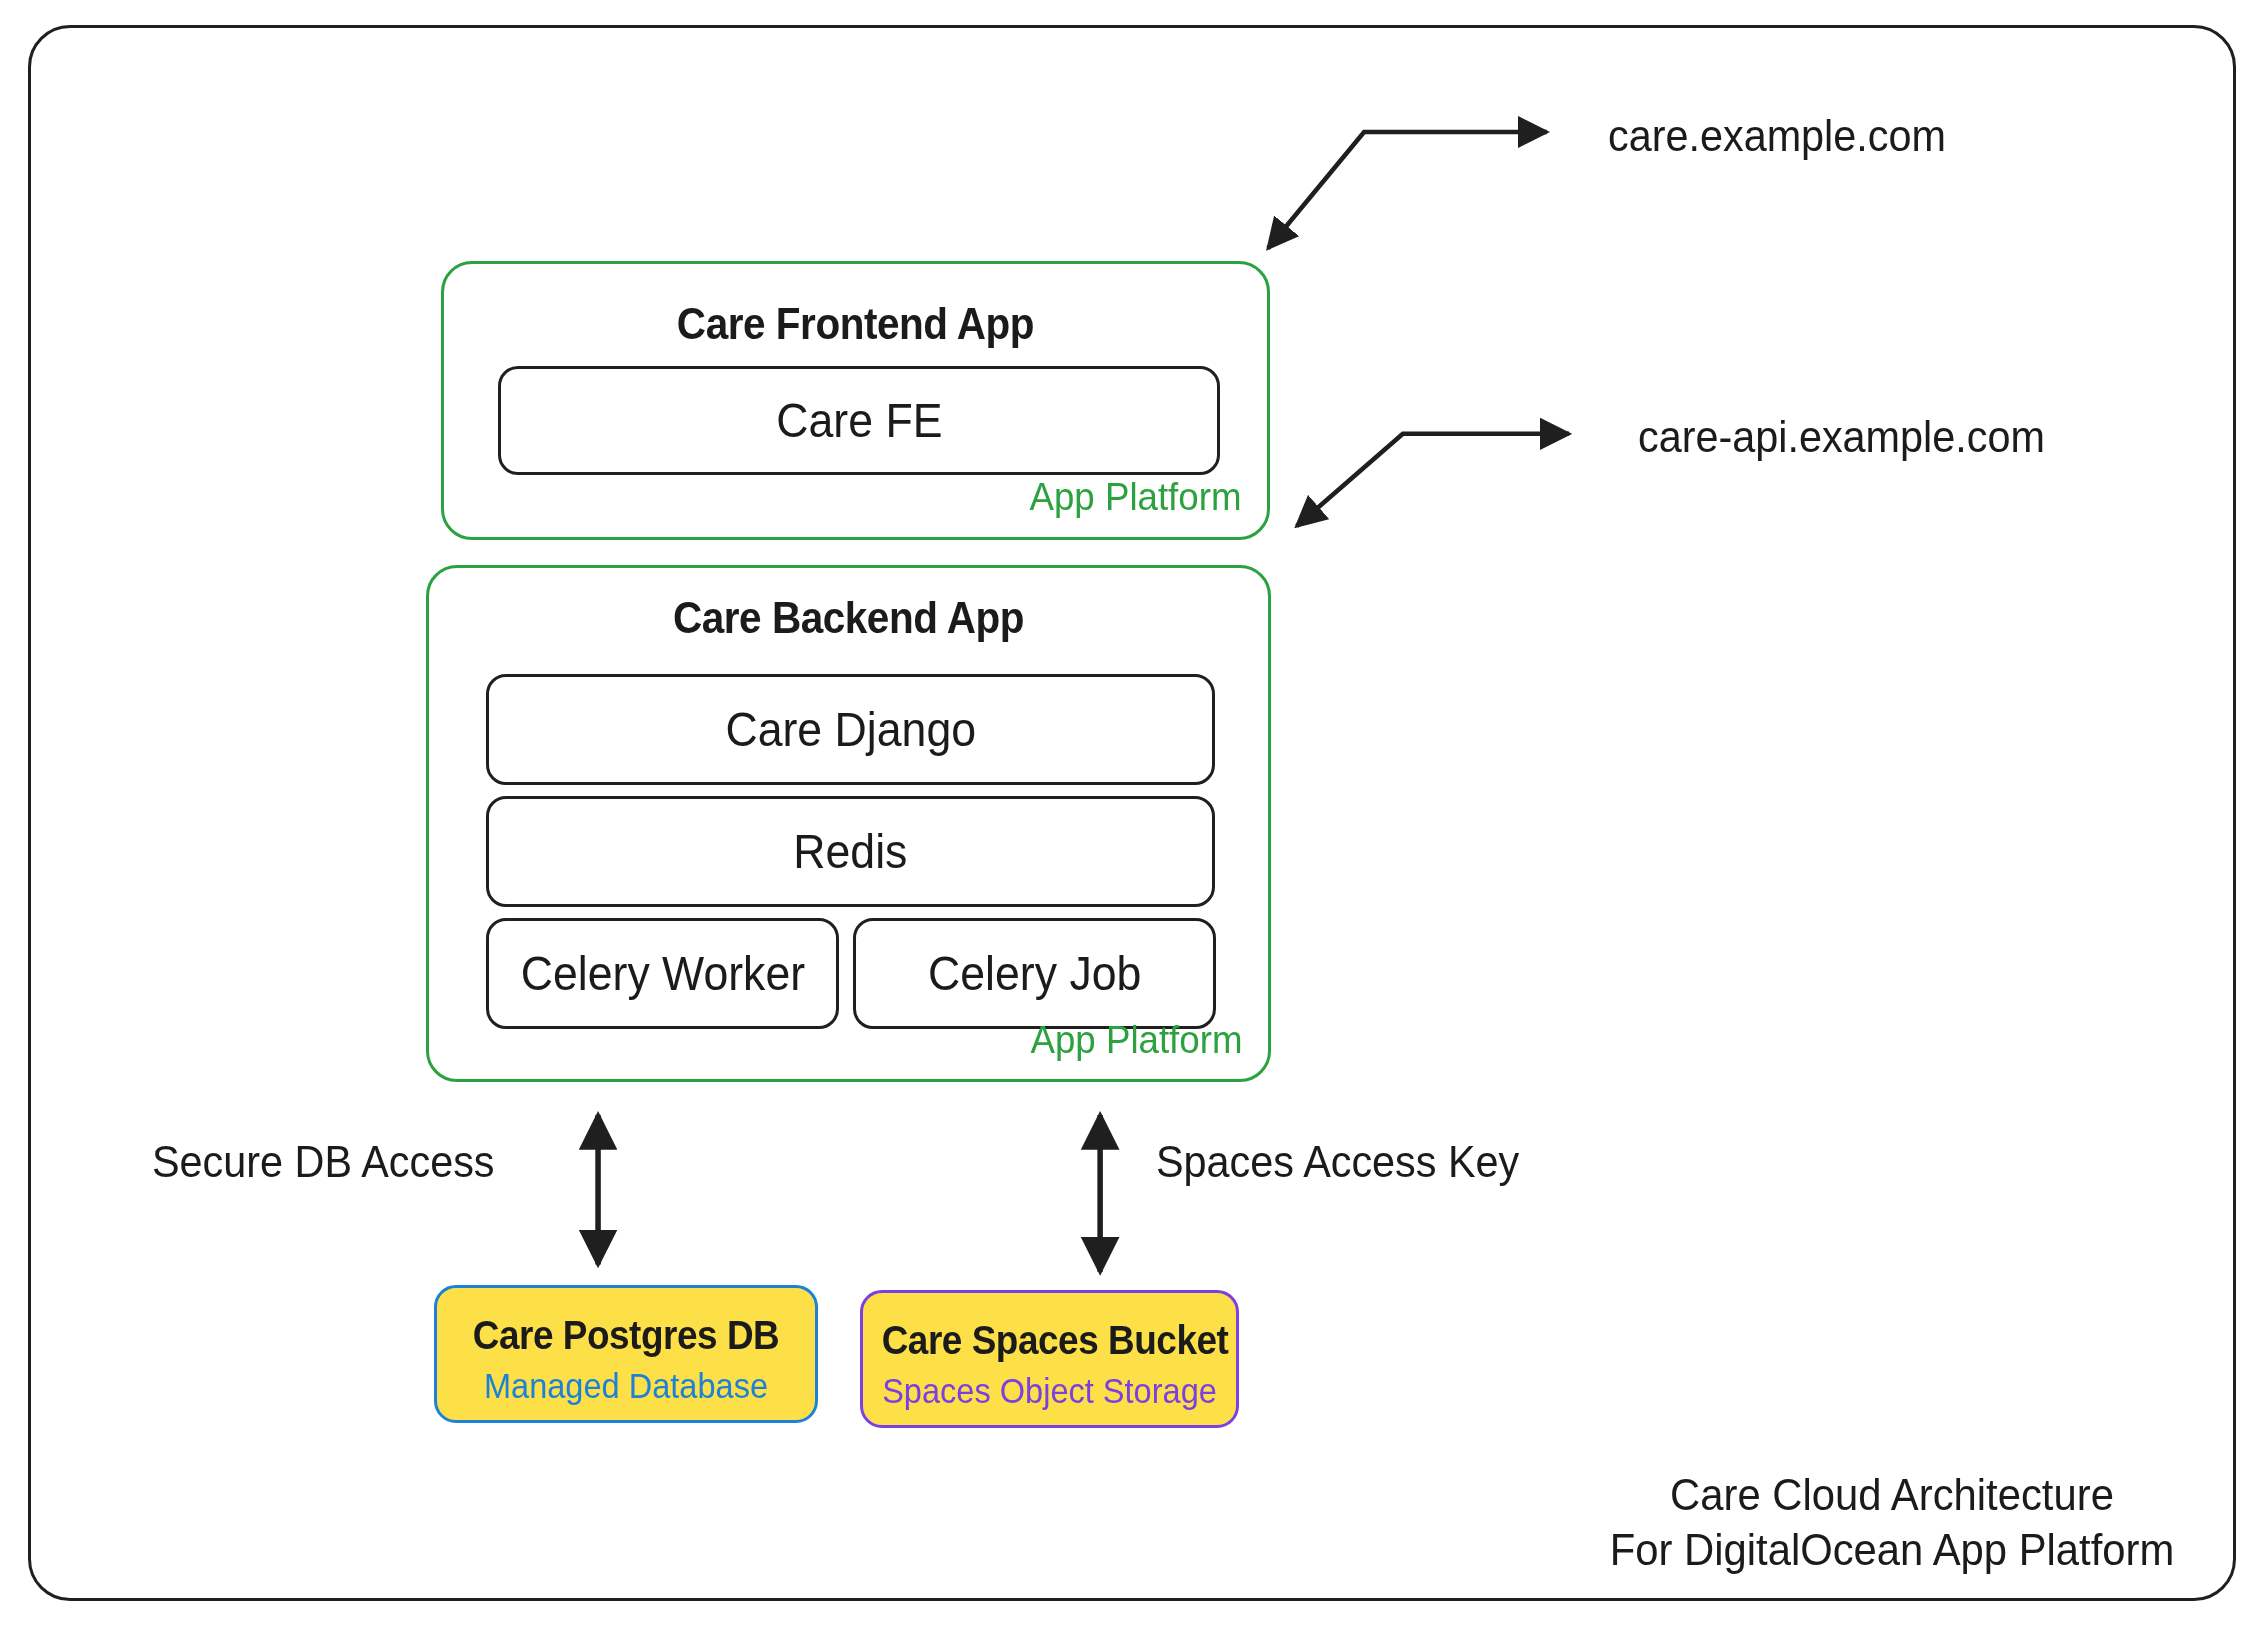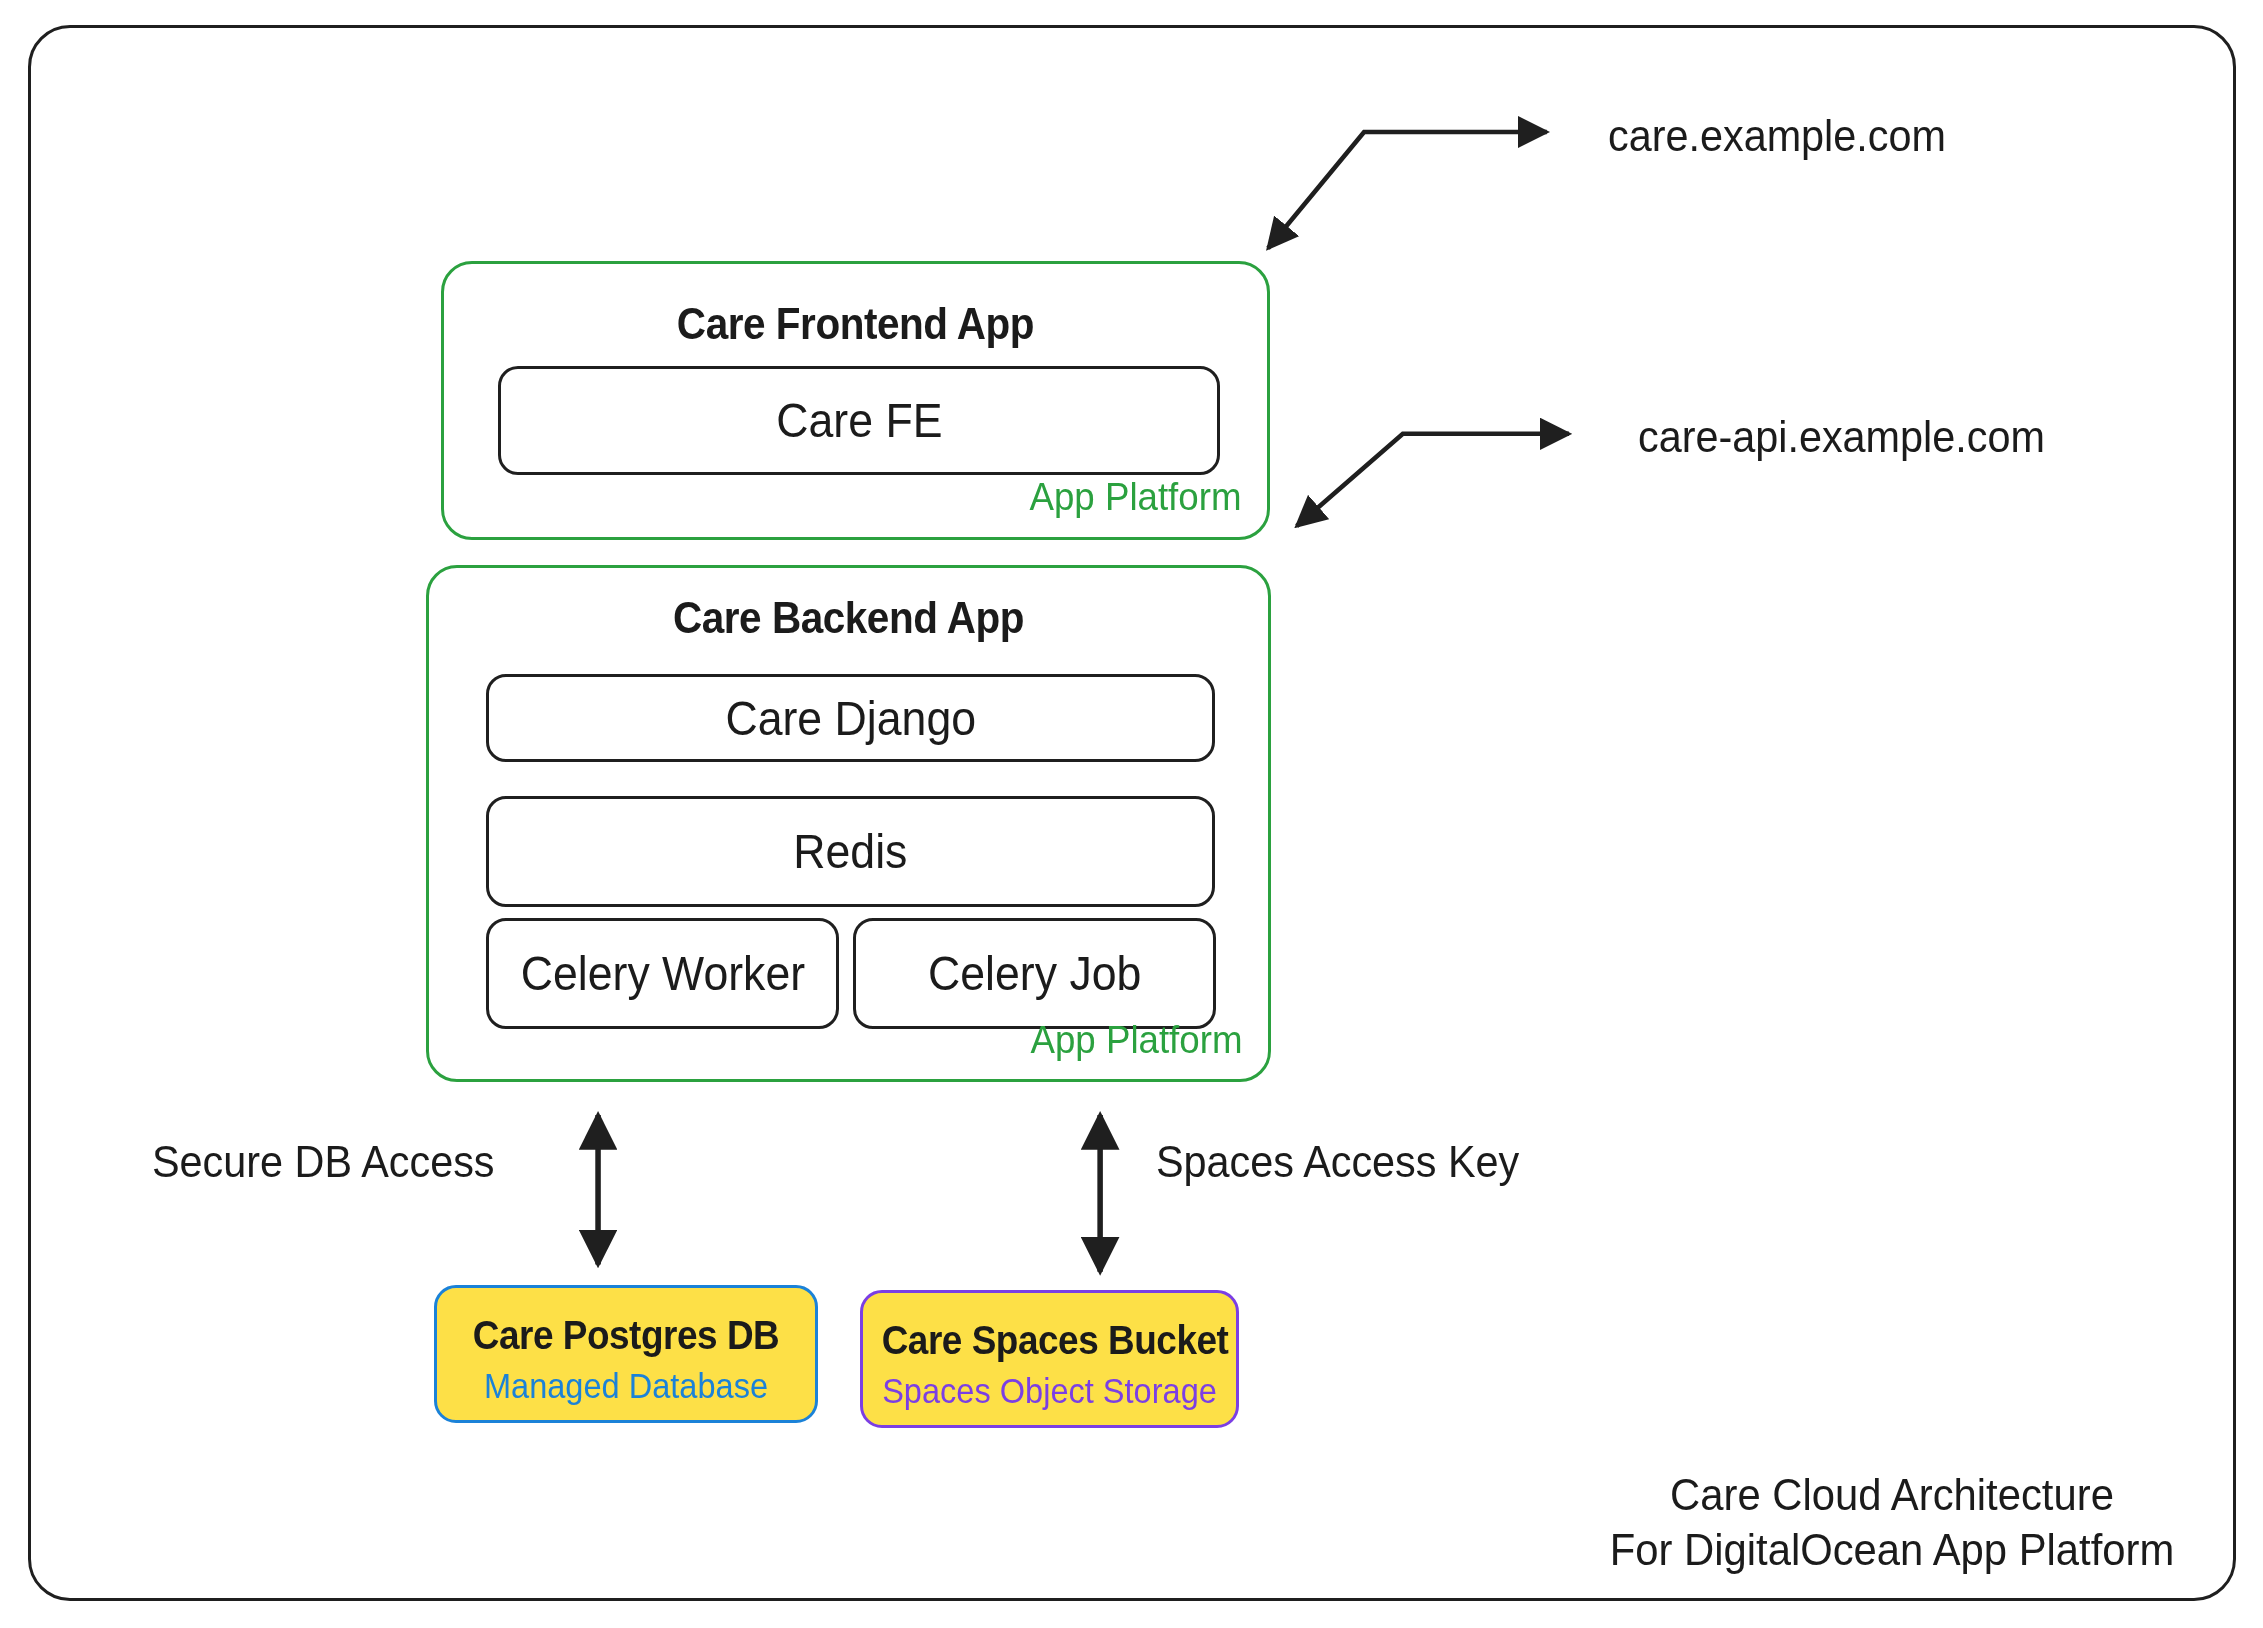--- a/index.html
+++ b/index.html
@@ -184,21 +184,21 @@
       <span class="svc-label">Care FE</span>
     </div>
 
     <div class="group-platform-label" style="bottom:18.5px;">App Platform</div>
   </div>
 
   <div class="group-box" style="left:426px; top:565px; width:845px; height:517px;">
 
     <div class="group-title" style="top:25px;">Care Backend App</div>
 
-    <div class="svc-box" style="left:57px; top:106px; width:729px; height:88px;">
+    <div class="svc-box" style="left:57px; top:106px; width:729px; height:111px;">
       <span class="svc-label">Care Django</span>
     </div>
 
     <div class="svc-box" style="left:57px; top:228px; width:729px; height:111px;">
       <span class="svc-label">Redis</span>
     </div>
 
     <div class="svc-box" style="left:57px; top:350px; width:353px; height:111px;text-align:center;">
       <span class="svc-label">Celery Worker</span>
     </div>

